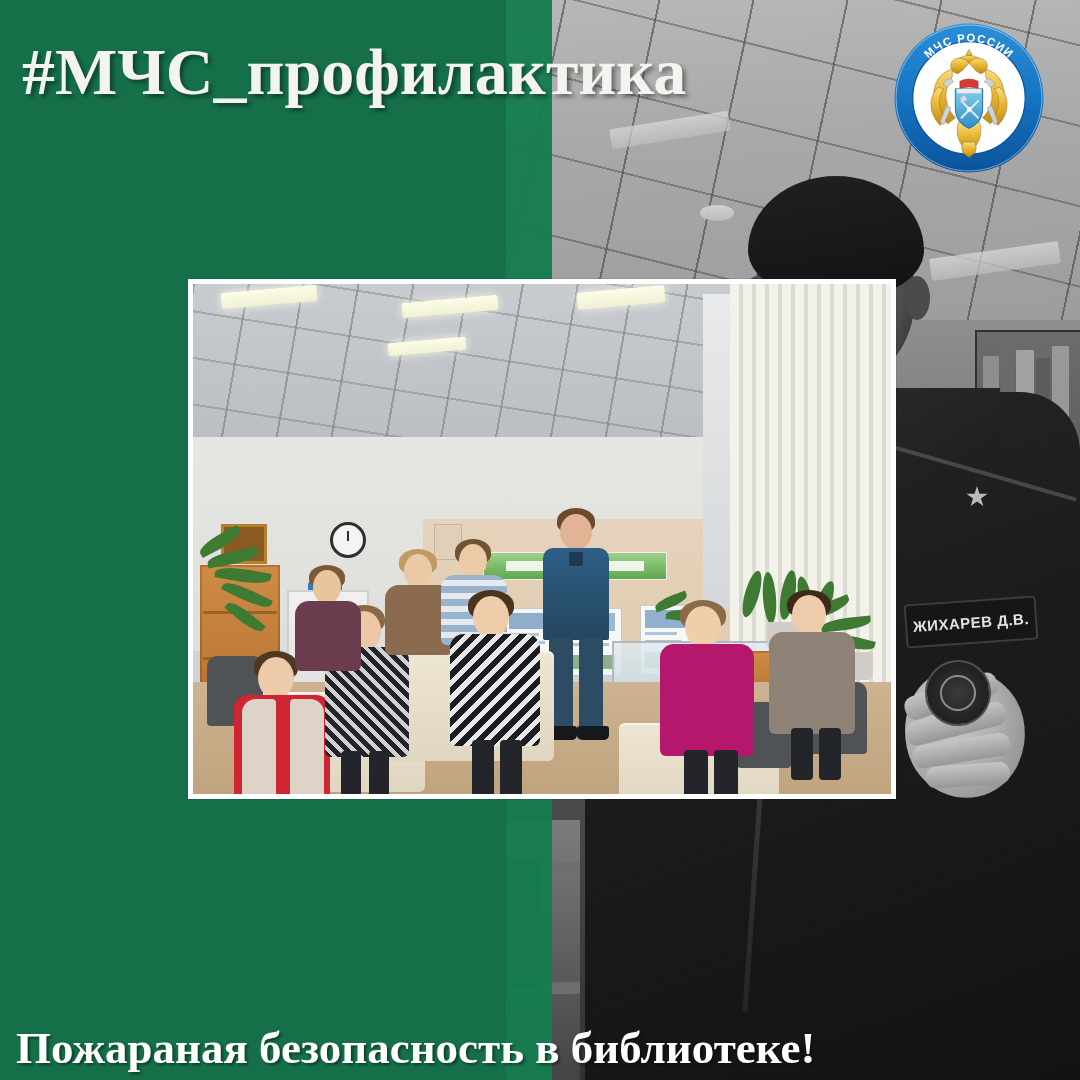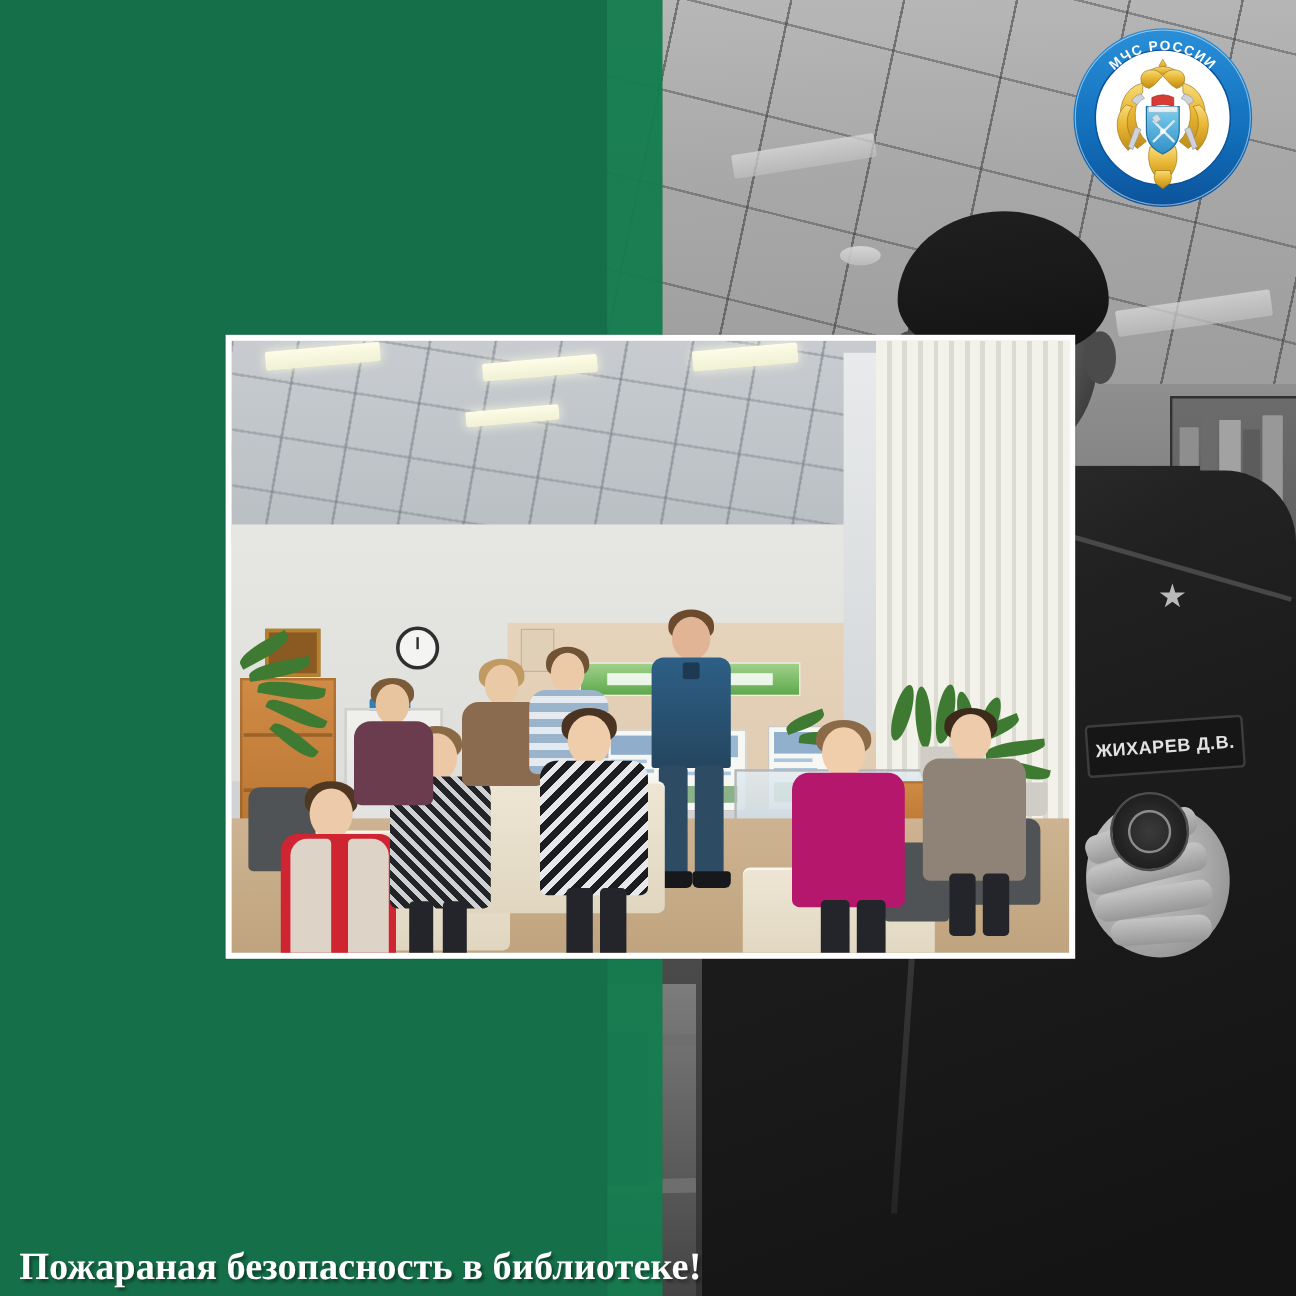--- a/index.html
+++ b/index.html
@@ -138,21 +138,21 @@
   .p-leg{position:absolute;background:#24252a;border-radius:4px;}
   .p-boot{position:absolute;background:#17181b;border-radius:3px 3px 5px 5px;}
   .p-officer-body{position:absolute;background:linear-gradient(180deg,#2e5f86,#24465f);
     border-radius:10px 10px 2px 2px;}
   .p-officer-legs{position:absolute;background:#2d4b63;}
   .p-display{position:absolute;background:linear-gradient(180deg,rgba(225,235,240,.85),rgba(200,214,222,.85));
     border:2px solid #b4b8ba;}
 
   
   .caption{position:absolute;left:16px;bottom:6px;color:#ffffff;
-    font-family:"Liberation Serif",serif;font-size:32px;font-weight:700;
+    font-family:"Liberation Serif",serif;font-size:45px;font-weight:700;
     white-space:nowrap;text-shadow:2px 2px 3px rgba(0,0,0,.45);}
 </style>
 </head>
 <body>
 
 <div id="poster">
 
   <div class="bg-photo">
 
     <div class="bg-ceiling"></div>
@@ -221,20 +221,21 @@
       <div class="off-patch">
         <span>ЖИХАРЕВ Д.В.</span>
       </div>
     </div>
   </div>
 
   <div class="green-wash"></div>
   <div class="green-wash-2"></div>
   <div class="green-solid"></div>
 
+  <div class="title">#МЧС_профилактика</div>
 
   <div class="logo">
     <svg viewBox="0 0 200 200" width="152" height="152" aria-hidden="true">
       <defs>
         <linearGradient id="ring" x1="0" y1="0" x2="0" y2="1">
           <stop offset="0%" stop-color="#2a8fd8"></stop>
           <stop offset="55%" stop-color="#1371bd"></stop>
           <stop offset="100%" stop-color="#0b539b"></stop>
         </linearGradient>
         <linearGradient id="gold" x1="0" y1="0" x2="0" y2="1">

